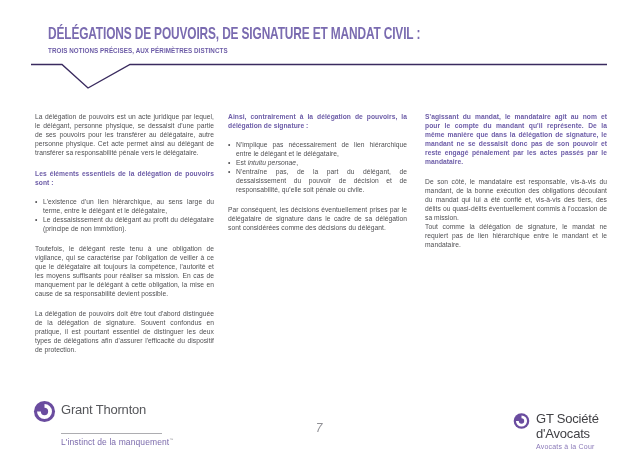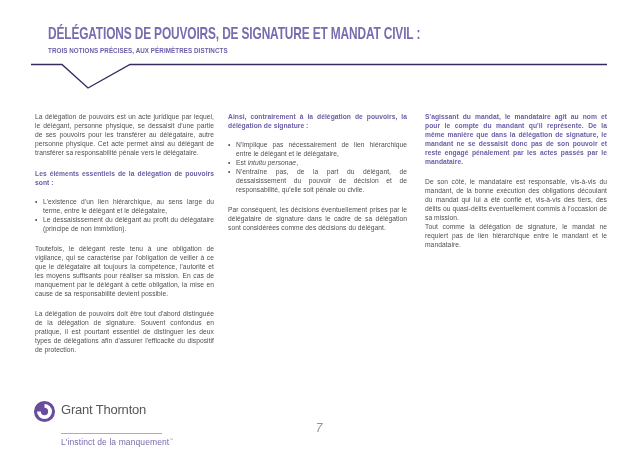--- a/index.html
+++ b/index.html
@@ -128,16 +128,26 @@
     <svg class="mark" viewBox="0 0 24 24">
       <circle cx="12" cy="12" r="11" fill="#6A4C9F"></circle>
       <path fill="#ffffff" d="M12,4.2 A7.8,7.8 0 1 1 4.2,12 L8.2,12 A3.8,3.8 0 1 0 12,8.2 Z"></path>
     </svg>
     <div>
       <span class="gt-name">Grant Thornton</span>
       <div class="gt-tagline"><span>L'instinct de la manquement</span><span class="tm">™</span></div>
     </div>
   </div>
 
+  <div class="footer-right">
+    <svg class="mark" viewBox="0 0 24 24">
+      <circle cx="12" cy="12" r="11" fill="#6A4C9F"></circle>
+      <path fill="#ffffff" d="M12,4.2 A7.8,7.8 0 1 1 4.2,12 L8.2,12 A3.8,3.8 0 1 0 12,8.2 Z"></path>
+    </svg>
+    <div>
+      <div class="gtsa-name">GT Société d'Avocats</div>
+      <div class="gtsa-tagline">Avocats à la Cour</div>
+    </div>
+  </div>
 
   <div class="pagenum">7</div>
 
 </div>
 
 </body></html>

